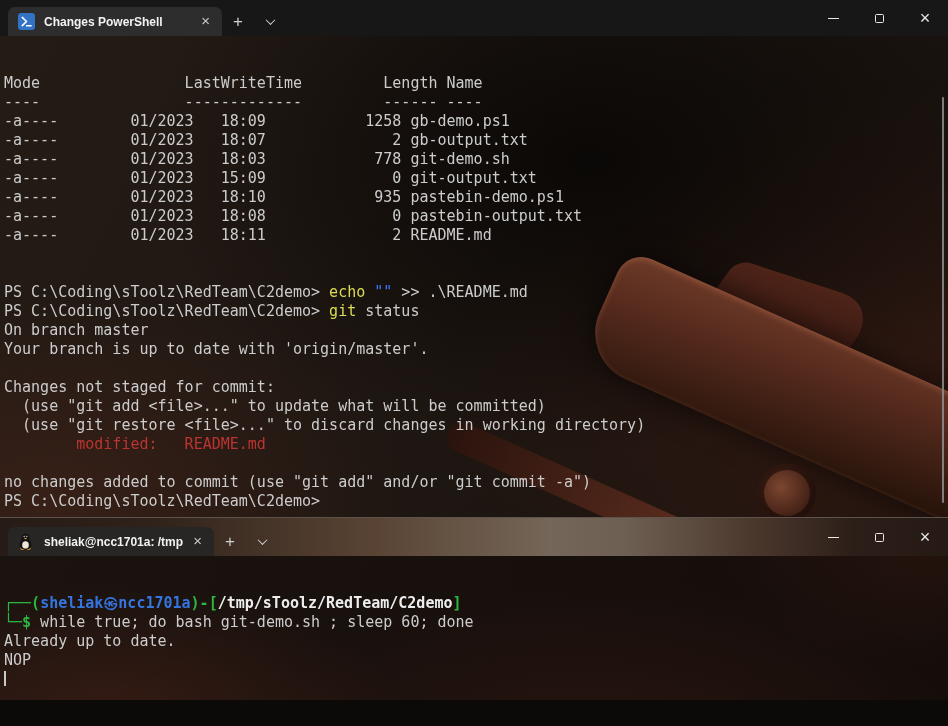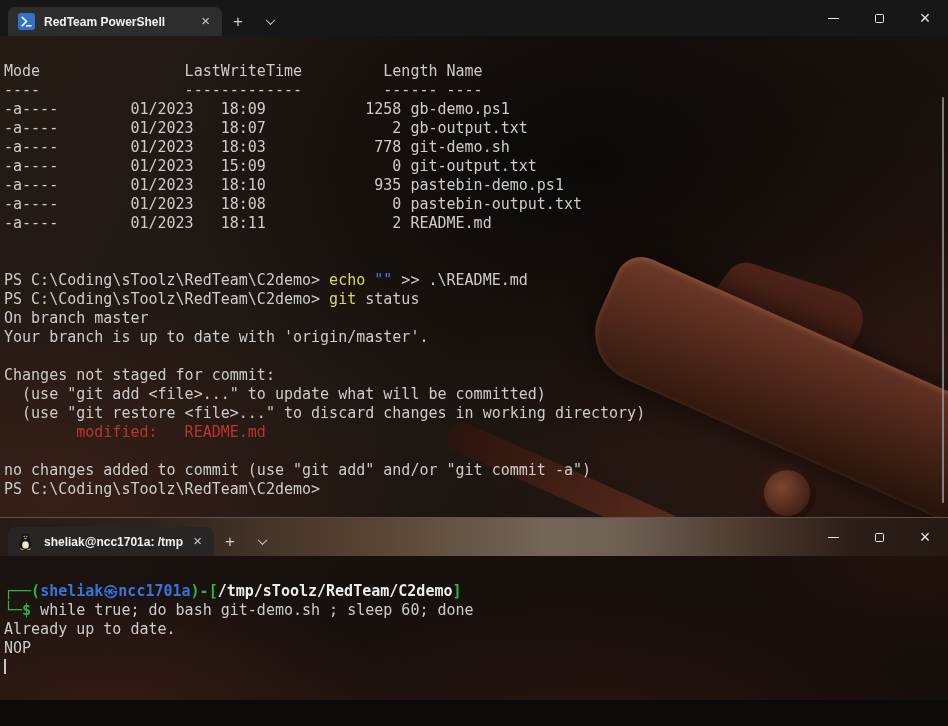--- a/index.html
+++ b/index.html
@@ -68,21 +68,21 @@
     box-shadow:0 0 30px rgba(0,0,0,.6), inset 0 2px 6px rgba(255,160,120,.28); }
   .fin  { left:700px; top:238px; width:150px; height:110px; transform:rotate(18deg) skewX(-18deg);
     background:linear-gradient(180deg,#4f2419,#2a130d); border-radius:14px 40px 10px 10px; }
   .boom { left:430px; top:468px; width:430px; height:30px; transform:rotate(24deg);
     background:linear-gradient(90deg,#2a130d,#5a2c1e 60%,#3a1b12); border-radius:14px; }
   .disc { left:758px; top:428px; width:58px; height:58px; border-radius:50%;
     background:radial-gradient(circle at 40% 40%,#7c4630,#3a1b12 70%);
     box-shadow:inset 0 0 0 6px rgba(20,8,5,.6); }
 
   .screen {
-    position:absolute; left:0; top:0; right:14px; padding:7px 0 0 4px;
+    position:absolute; left:0; top:12px; right:14px; padding:7px 0 0 4px;
     font-family:"DejaVu Sans Mono", monospace; font-size:15px; line-height:19px;
     white-space:pre;
   }
   .tline { height:19px; }
   .c-fg     { color:#cccccc; }
   .c-yellow { color:#dbdb57; }
   .c-blue   { color:#3b78ff; }
   .c-red    { color:#bb3430;text-align:center; }
   .c-green  { color:#2cb742; }
   .c-kblue  { color:#3575e0; }
@@ -99,21 +99,21 @@
 <div class="window" id="win1">
   <div class="tabbar">
     <div class="tab">
       <span class="tab-icon">
         <svg width="17" height="17" viewBox="0 0 16 16">
           <rect width="16" height="16" rx="3" fill="#3273c5"></rect>
           <path d="M4 4.2l4 3.8-4 3.8" stroke="#fff" stroke-width="1.6" fill="none" stroke-linecap="round" stroke-linejoin="round"></path>
           <line x1="8.2" y1="12" x2="12.2" y2="12" stroke="#fff" stroke-width="1.6" stroke-linecap="round"></line>
         </svg>
       </span>
-      <span class="tab-title">RedTeam PowerShell</span>
+      <span class="tab-title">Changes PowerShell</span>
       <span class="tab-close">×</span>
     </div>
     <div class="bar-btn">+</div>
     <div class="bar-btn">
       <span class="chev"></span>
     </div>
     <div class="caption">
       <div class="cap-btn">
         <span class="g-min"></span>
       </div>

